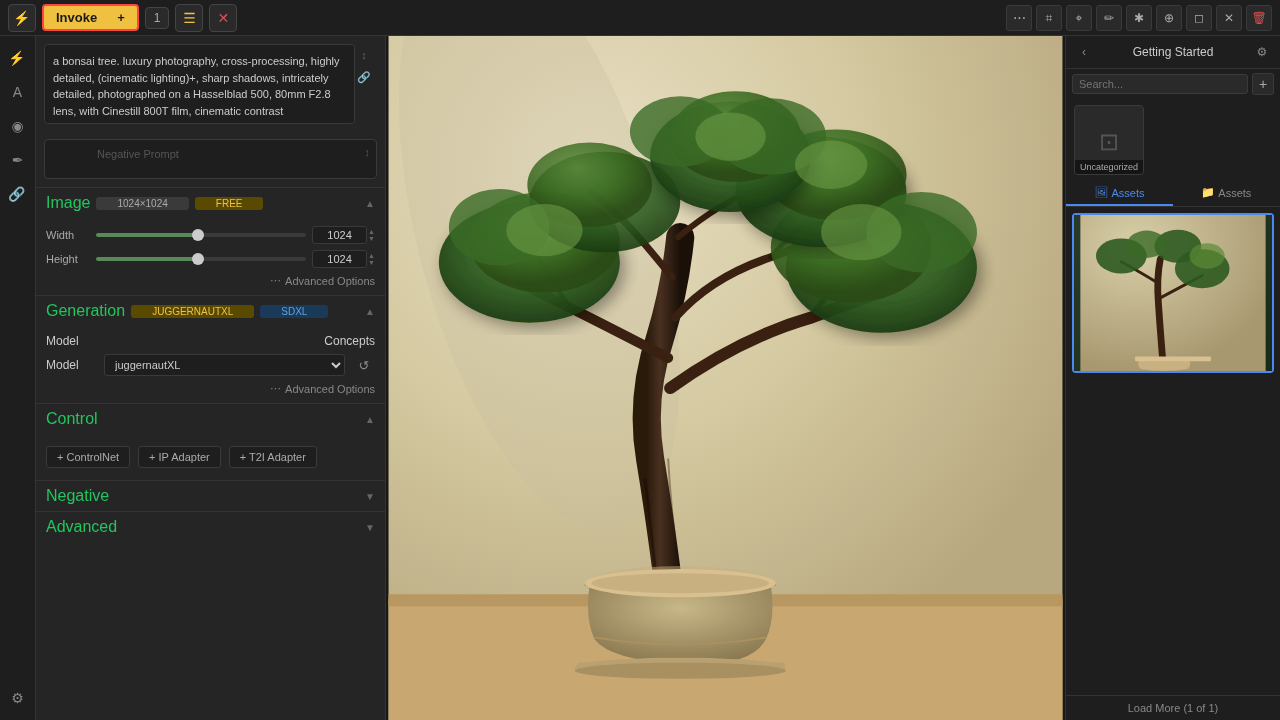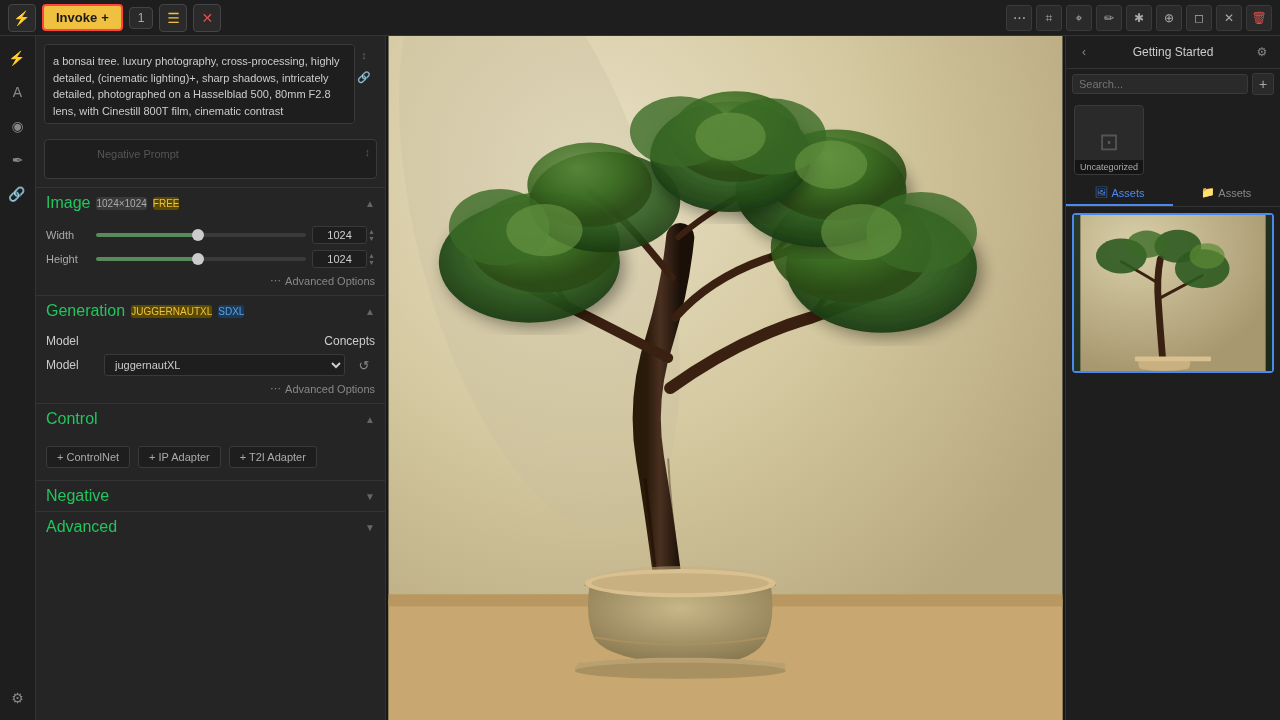--- a/index.html
+++ b/index.html
@@ -38,21 +38,21 @@
     }
     .invoke-btn {
       background: #f0c040;
       color: #1a1a1a;
       border: 2px solid #ff4444;
       border-radius: 4px;
       padding: 4px 12px;
       font-weight: bold;
       font-size: 13px;
       cursor: pointer;
-      display: flex; align-items: center; gap: 4px;
+      display: flex; align-items: center; gap: 20px;
     }
     .count-badge {
       background: #2a2a2a;
       border: 1px solid #444;
       border-radius: 4px;
       padding: 3px 8px;
       color: #aaa;
       font-size: 12px;
     }
     .topbar-spacer { flex: 1; }
@@ -181,21 +181,21 @@
       gap: 6px;
     }
     .section-title {
       font-size: 16px;
       color: #22c55e;
       font-weight: 500;
     }
     .section-badge {
       background: #3a3a3a;
       border-radius: 3px;
-      padding: 1px 0;
+      padding: 1px 21px;
       font-size: 10px;
       color: #aaa;
     }
     .section-badge.yellow { background: #5a4a00; color: #f0c040; }
     .section-badge.blue { background: #1a3a5a; color: #60a0e0; }
     .section-chevron {
       margin-left: auto;
       color: #666;
       font-size: 10px;
     }
@@ -835,15 +835,16 @@
             <ellipse cx="68" cy="30" rx="20" ry="14" fill="#3a6a25" opacity="0.8"></ellipse>
             <ellipse cx="130" cy="42" rx="18" ry="13" fill="#5a8a35" opacity="0.7"></ellipse>
 
             <path d="M 60 148 Q 58 155 62 158 Q 85 162 110 158 Q 114 155 112 148 Z" fill="#c8b080"></path>
             <rect x="56" y="145" width="78" height="5" fill="#d8c090" rx="1"></rect>
           </svg>
         </div>
       </div>
     </div>
 
+    <div class="load-more">Load More (1 of 1)</div>
   </div>
 
 </div>
 
 </body></html>

